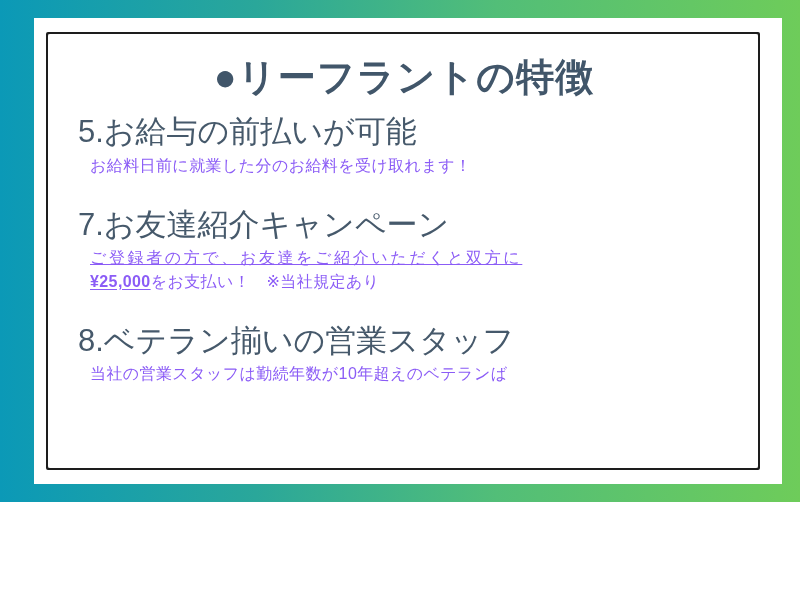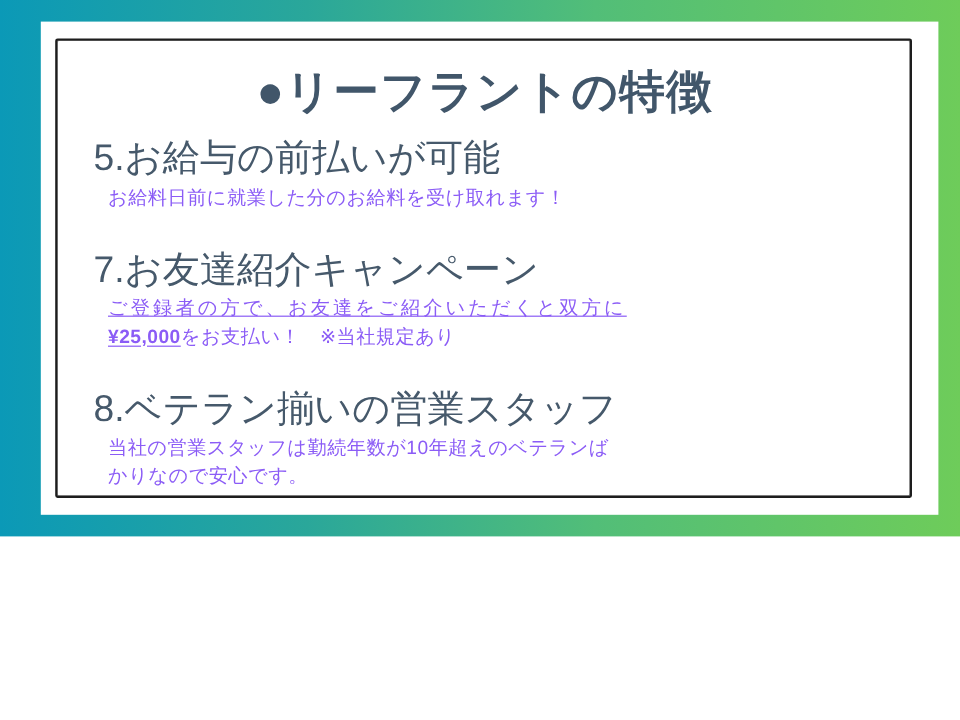--- a/index.html
+++ b/index.html
@@ -11,21 +11,21 @@
     height: 600px;
     overflow: hidden;
     font-family: "Liberation Sans", "DejaVu Sans", sans-serif;
     background: #ffffff;
   }
 
   
   .slide {
     position: relative;
     width: 800px;
-    height: 447px;
+    height: 502px;
     box-sizing: border-box;
     background: linear-gradient(90deg, #0b99b7 0%, #2aa79a 32%, #52be78 62%, #6ecc5a 100%);
     padding: 18px 18px 18px 34px;
   }
 
   .white-card {
     position: relative;
     width: 100%;
     height: 100%;
     background: #ffffff;
@@ -122,19 +122,18 @@
           <span class="line"><span class="amount">¥25,000</span><span>をお支払い！　※当社規定あり</span></span>
         </div>
       </div>
 
       <div class="gap-md"></div>
 
       <div class="item">
         <div class="item-heading">8.ベテラン揃いの営業スタッフ</div>
         <div class="item-body">
           <span class="line">当社の営業スタッフは勤続年数が10年超えのベテランば</span>
-          <span class="line">かりなので安心です。</span>
         </div>
       </div>
 
     </div>
   </div>
 </div>
 
 </body></html>

